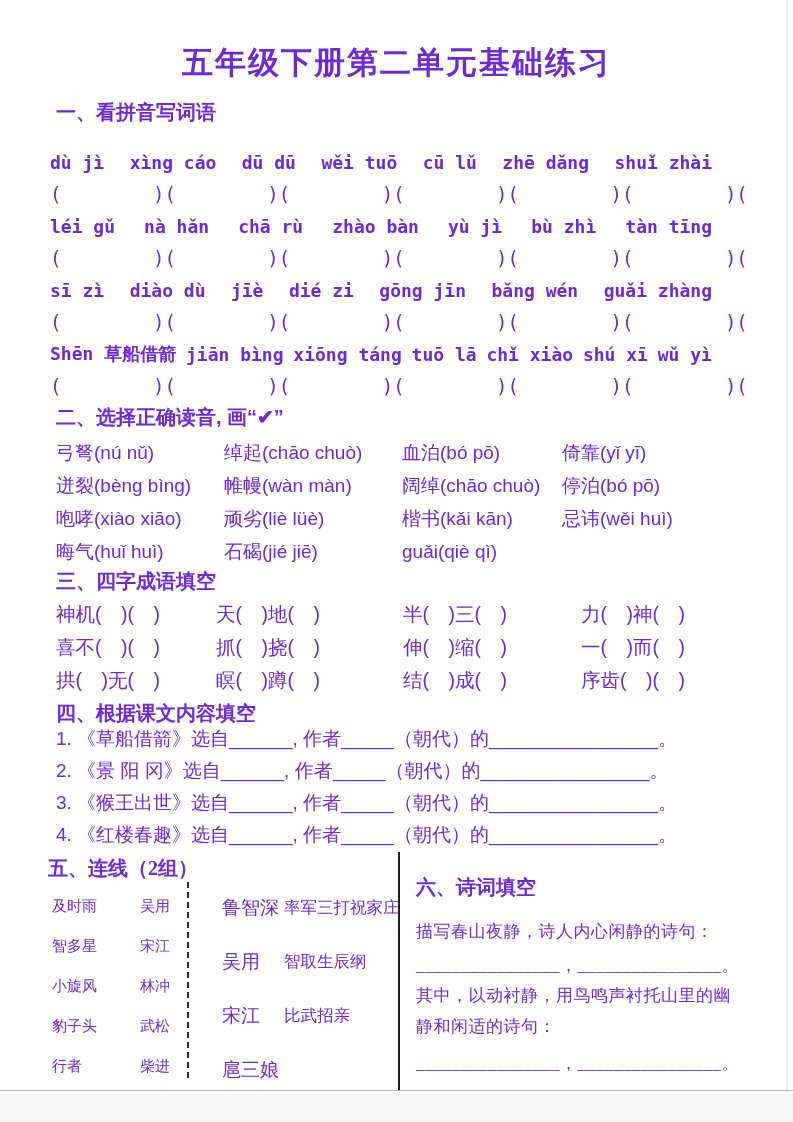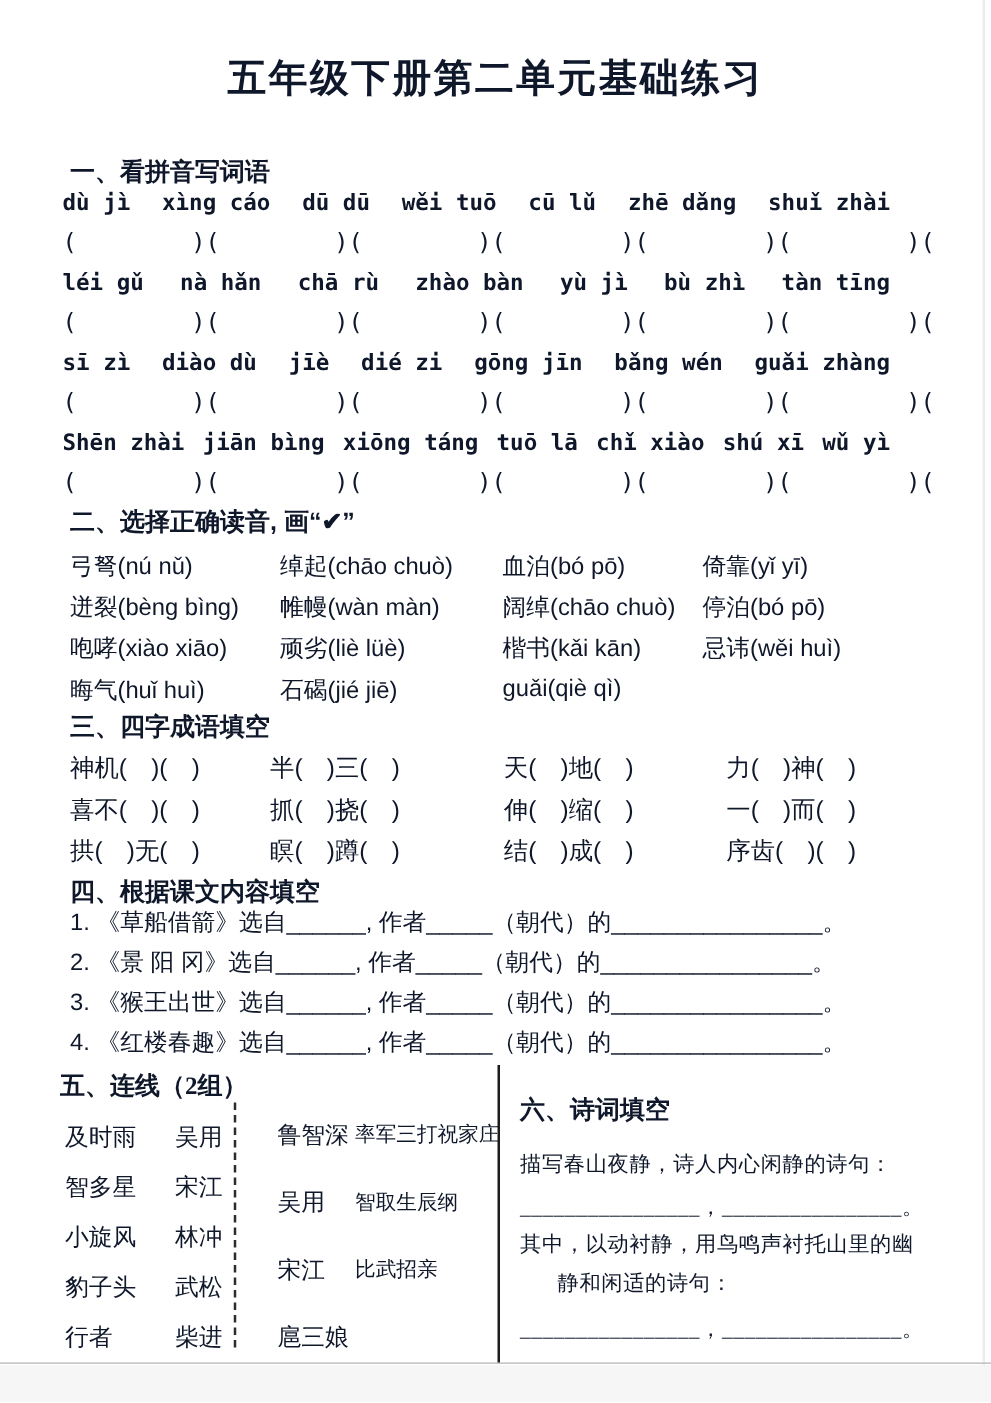--- a/index.html
+++ b/index.html
@@ -1,30 +1,30 @@
 <!DOCTYPE html>
 <html><head>
 <meta charset="utf-8">
 <style>
   * { margin:0; padding:0; box-sizing:border-box; }
   html,body { background:#ffffff; }
   .page {
     position:relative; width:793px; height:1122px; margin:0 auto;
-    background:#ffffff; color:#0f172a; overflow:hidden;
+    background:#ffffff; color:#6d28d9; overflow:hidden;
     font-family:"Liberation Sans", sans-serif;
   }
   .edge-right { position:absolute; top:0; right:5px; width:2px; height:100%; background:#ededed; }
   .below-strip { position:absolute; top:1092px; left:0; width:100%; height:30px; background:#f6f6f6; }
 
   .title {
     position:absolute; top:42px; left:0; width:100%; text-align:center;
     font-size:31px; font-weight:700; letter-spacing:2px;
   }
   .shead { position:absolute; left:56px; font-size:20px; font-weight:700; white-space:nowrap; }
-  .shead.s1 { top:124px;text-align:center; }
+  .shead.s1 { top:99px;text-align:center; }
   .shead.s2 { top:404px; }
   .shead.s3 { top:568px; }
   .shead.s4 { top:700px; }
 
   
   .pyblock { position:absolute; left:50px; top:146px; width:662px; }
   .pyrow, .parenrow {
     display:flex; justify-content:space-between; align-items:center;
     height:32px; font-family:"DejaVu Sans Mono", monospace;
   }
@@ -49,29 +49,29 @@
   .s4list div { height:32px; line-height:32px; white-space:nowrap; }
 
   
   .table { position:absolute; left:0; top:852px; width:793px; height:239px; border-bottom:1px solid #b3b3b3; }
   .cellL { position:absolute; left:0; top:0; width:400px; height:100%; border-right:2px solid #1c1c1c; font-family:"Liberation Serif", serif; }
   .cellR { position:absolute; left:402px; top:0; width:391px; height:100%; font-family:"Liberation Serif", serif; }
   .lh5 { position:absolute; left:48px; top:3px; font-size:20px; font-weight:700; white-space:nowrap; }
   .lh6 { position:absolute; left:14px; top:3px; font-size:20px; font-weight:700; white-space:nowrap;margin-top:19px; }
   .colA { position:absolute; left:52px; top:45px; }
   .colB { position:absolute; left:140px; top:45px; }
-  .colA div, .colB div { height:40px; font-size:19px; white-space:nowrap; }
+  .colA div, .colB div { height:40px; font-size:15px; white-space:nowrap; }
   .dash { position:absolute; left:187px; top:30px; height:196px; border-left:2px dashed #2c2c2c; }
   .colC { position:absolute; left:203px; top:43px;margin-left:19px; }
   .colC div { height:54px; font-size:19px; white-space:nowrap; }
   .colD { position:absolute; left:284px; top:45px; }
   .colD div { height:54px; font-size:16.5px; white-space:nowrap; }
   .s6line { position:absolute; left:14px; font-size:17px; white-space:nowrap; letter-spacing:0.5px; }
   .s6-l1 { top:36px; } .s6-l2 { top:68px; } .s6-b1 { top:102px; }
-  .s6-l3 { top:132px; } .s6-l4 { top:163px;margin-left:30px; } .s6-b2 { top:200px; }
+  .s6-l3 { top:132px; } .s6-l4 { top:163px; } .s6-b2 { top:200px; }
 </style>
 </head>
 <body>
 
 <div class="page">
   <div class="edge-right"></div>
   <div class="below-strip"></div>
 
   <div class="title">五年级下册第二单元基础练习</div>
 
@@ -126,21 +126,21 @@
     <div class="parenrow">
       <span>(        )</span>
       <span>(        )</span>
       <span>(        )</span>
       <span>(        )</span>
       <span>(        )</span>
       <span>(        )</span>
       <span>(        )</span>
     </div>
     <div class="pyrow">
-      <span>Shēn zhài</span>
+      <span>Shēn 草船借箭</span>
       <span>jiān bìng</span>
       <span>xiōng táng</span>
       <span>tuō lā</span>
       <span>chǐ xiào</span>
       <span>shú xī</span>
       <span>wǔ yì</span>
     </div>
     <div class="parenrow">
       <span>(        )</span>
       <span>(        )</span>
@@ -168,22 +168,22 @@
     <span>忌讳(wěi huì)</span>
     <span>晦气(huǐ huì)</span>
     <span>石碣(jié jiē)</span>
     <span>guǎi(qiè qì)</span>
     <span></span>
   </div>
 
   <div class="shead s3">三、四字成语填空</div>
   <div class="grid3">
     <span>神机(　)(　)</span>
+    <span>天(　)地(　)</span>
     <span>半(　)三(　)</span>
-    <span>天(　)地(　)</span>
     <span>力(　)神(　)</span>
     <span>喜不(　)(　)</span>
     <span>抓(　)挠(　)</span>
     <span>伸(　)缩(　)</span>
     <span>一(　)而(　)</span>
     <span>拱(　)无(　)</span>
     <span>瞑(　)蹲(　)</span>
     <span>结(　)成(　)</span>
     <span>序齿(　)(　)</span>
   </div>

